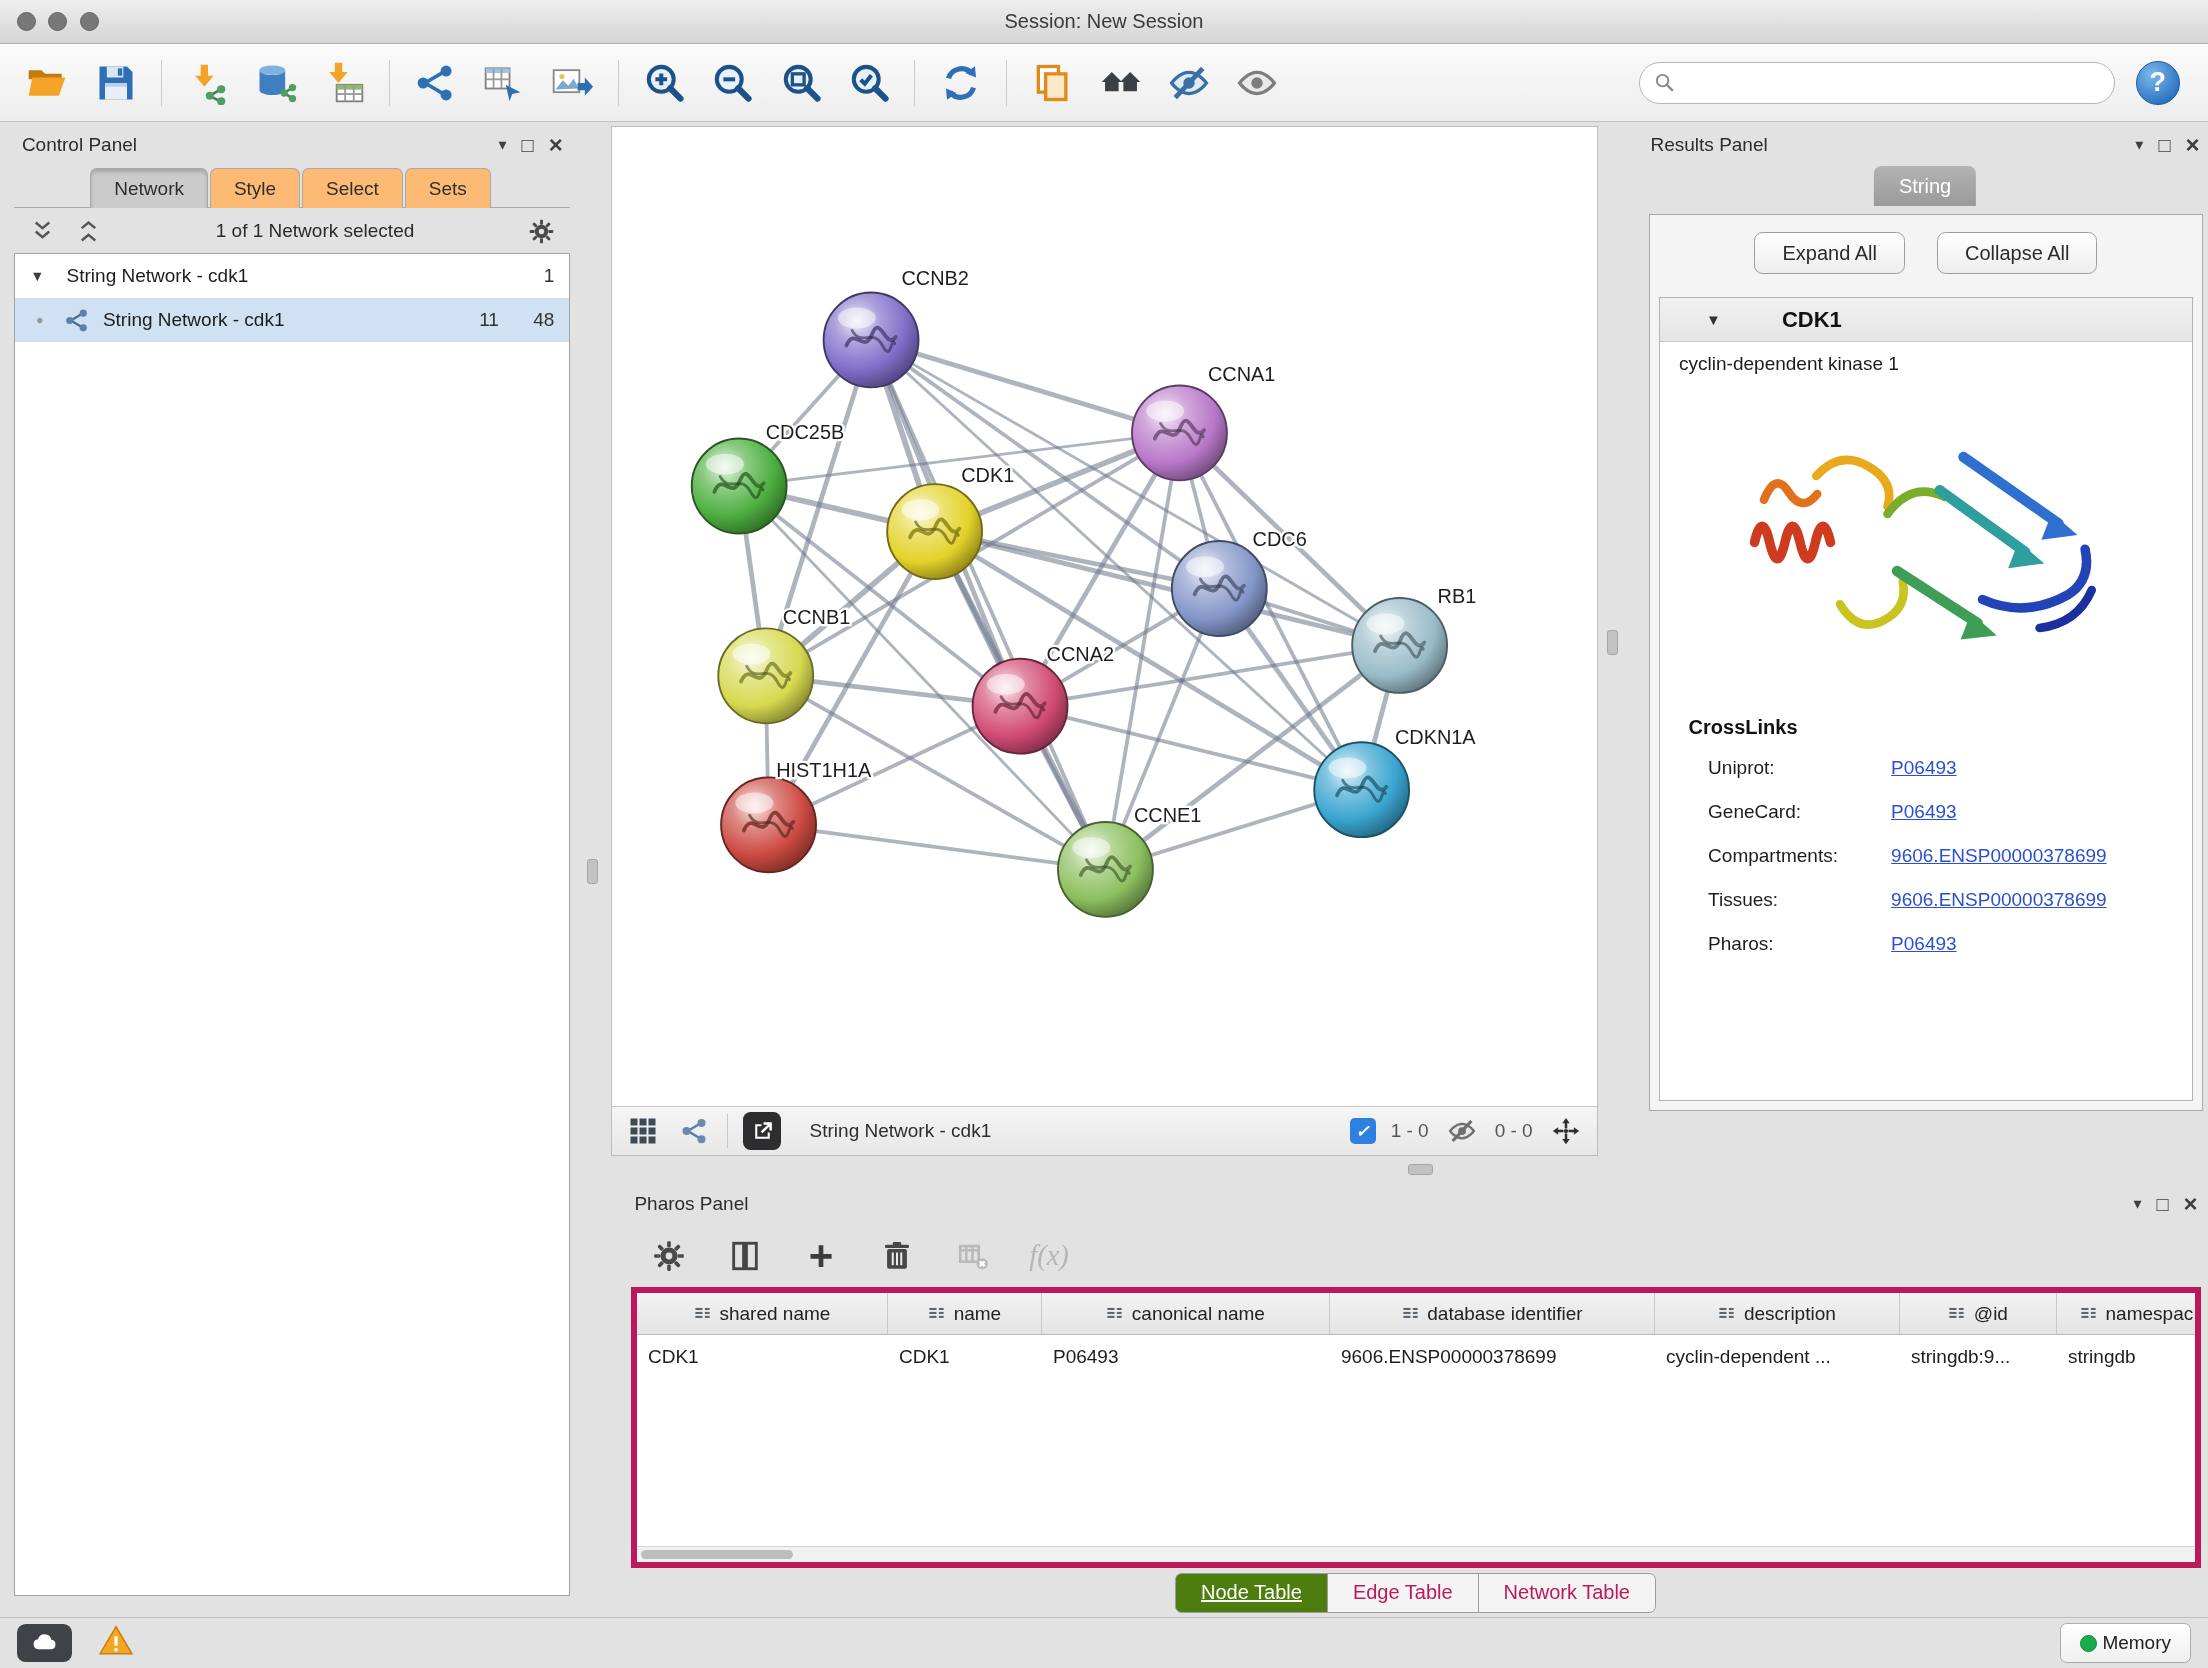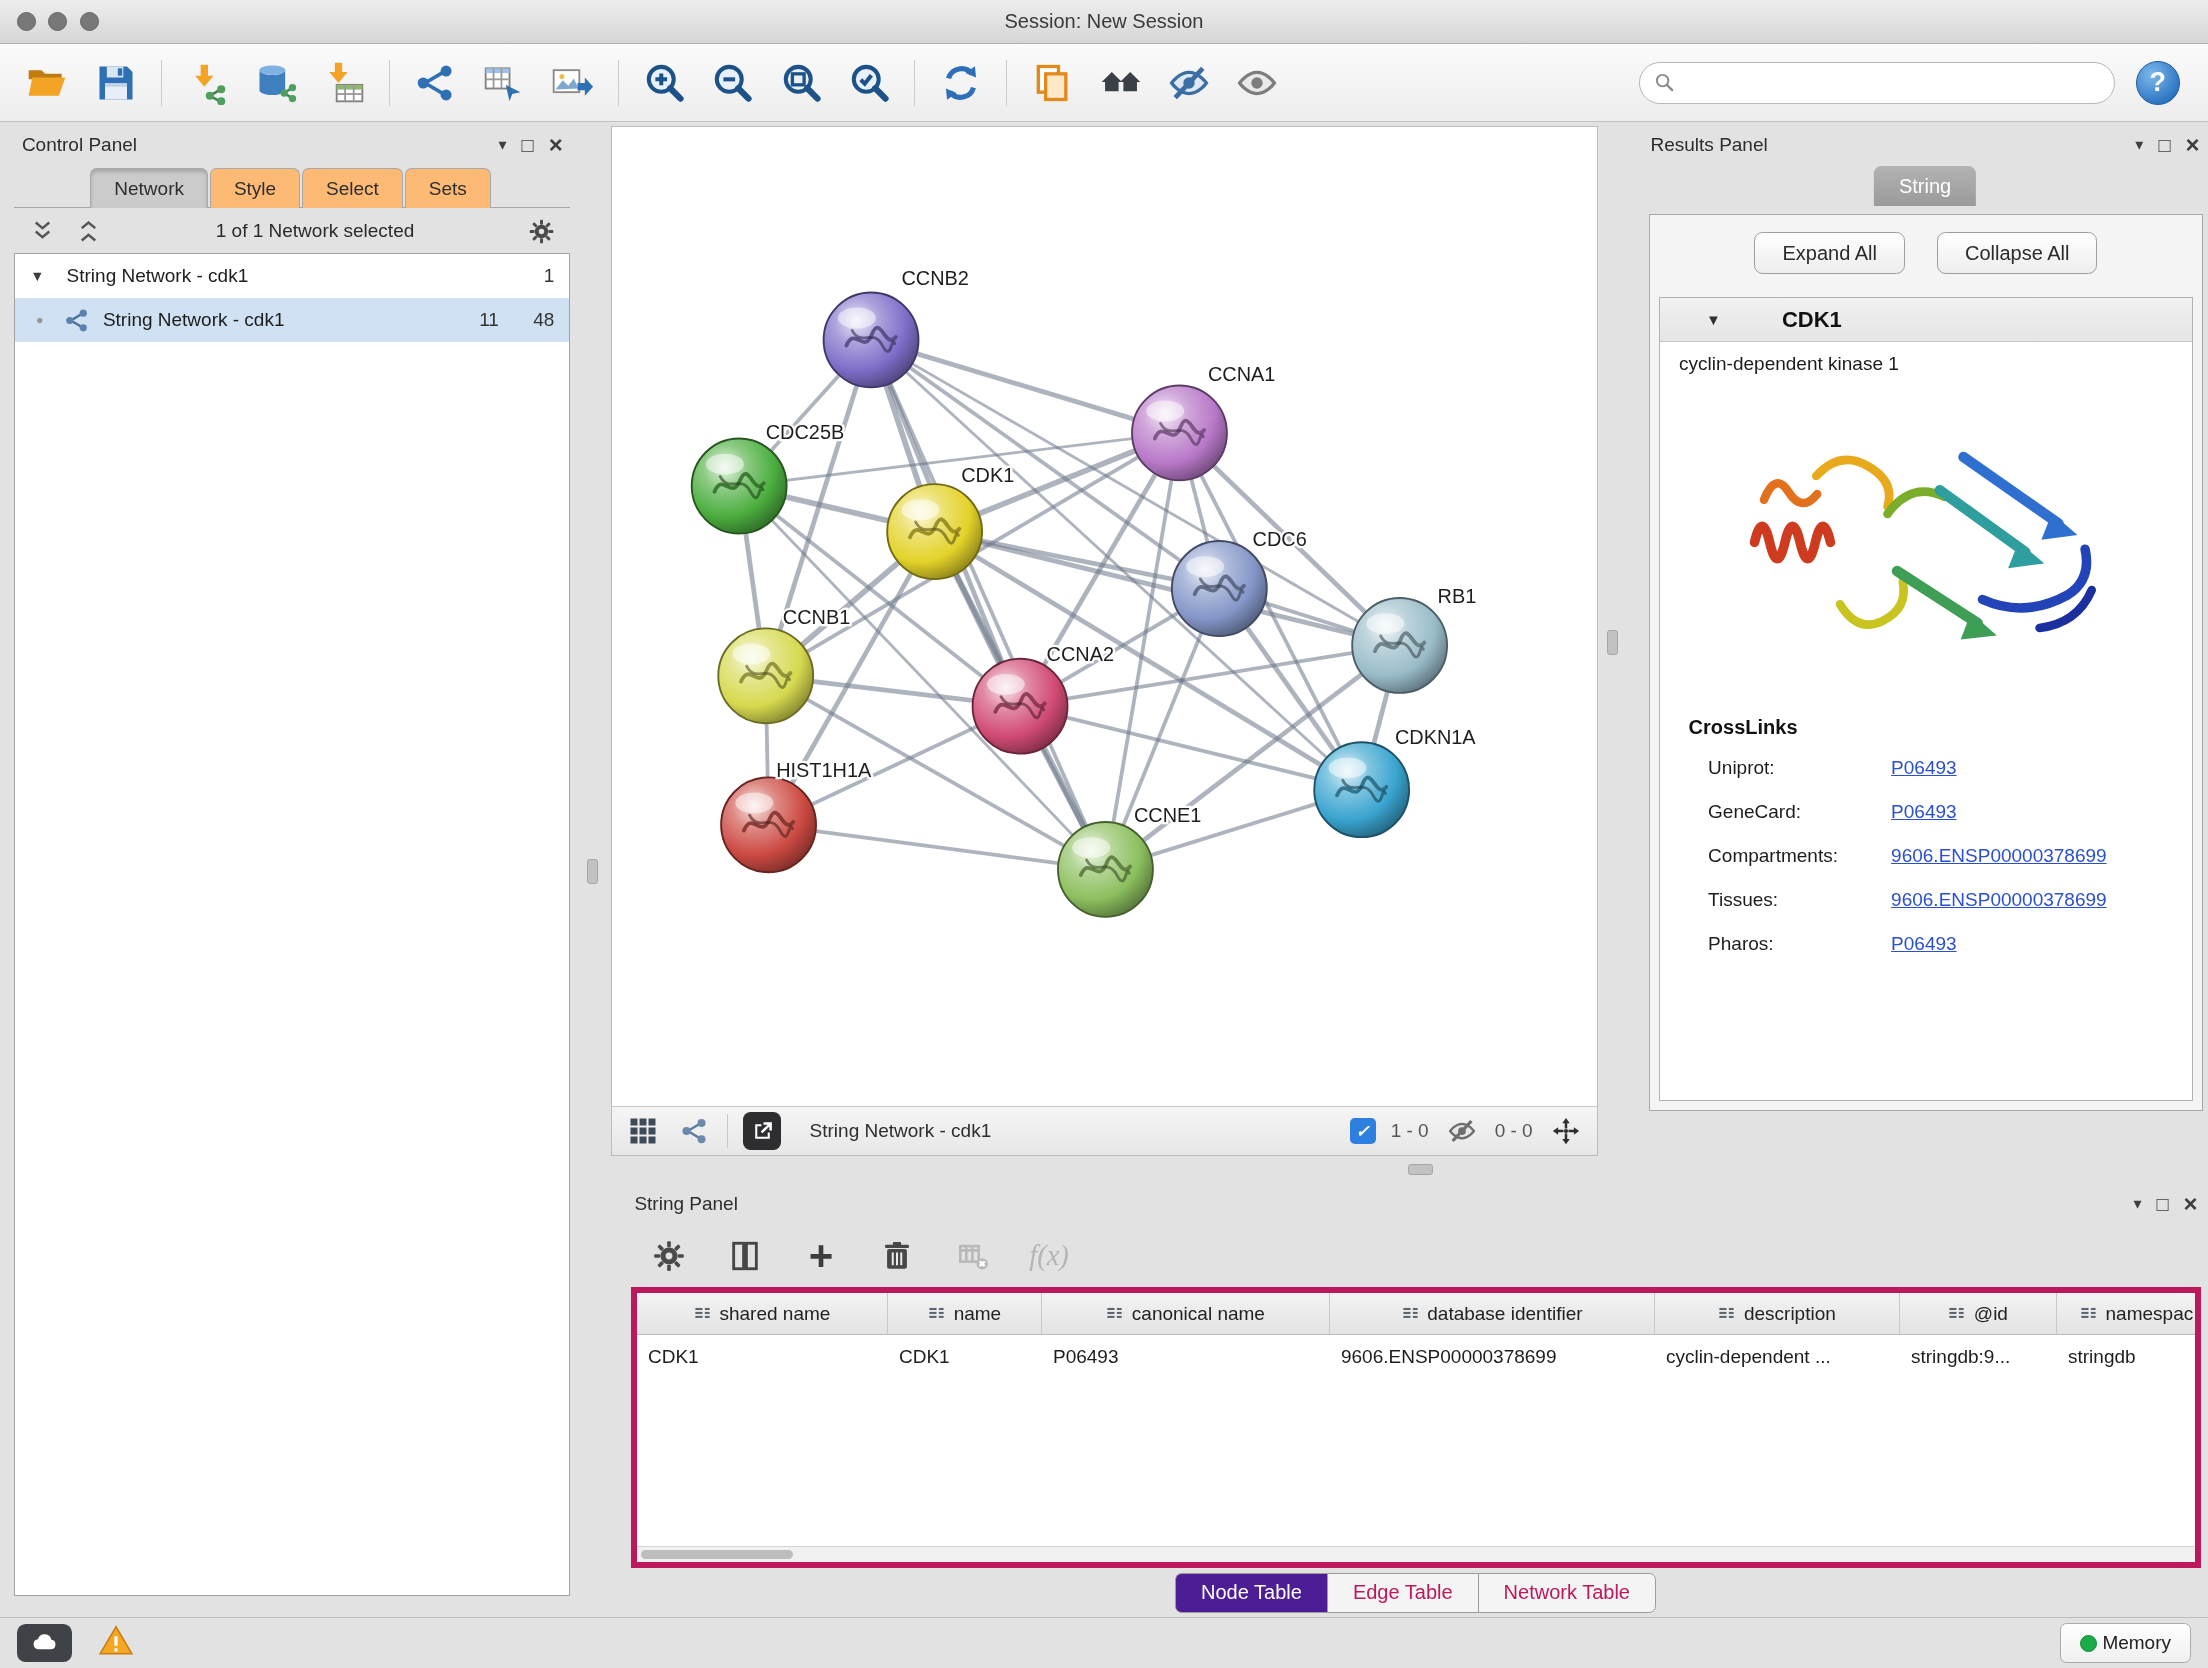--- a/index.html
+++ b/index.html
@@ -95,21 +95,21 @@
 .col-icon{width:19px;height:19px;flex:none;}
 .tbody{flex:1;}
 .tr{display:flex;height:44px;align-items:center;}
 .td{padding-left:11.4px;flex:none;overflow:hidden;white-space:nowrap;color:#1d1d1d;}
 .hscroll{height:16px;background:#f1f1f1;border-top:1px solid #d4d4d4;position:relative;flex:none;}
 .hthumb{position:absolute;left:4.8px;top:2.9px;width:152px;height:9.5px;border-radius:4.8px;background:#bdbdbd;}
 .table-tabs{height:49px;display:flex;align-items:center;justify-content:center;}
 .tp-tab{height:40px;display:flex;align-items:center;padding:0 25px;background:#f4f4f4;border:1px solid #9c9c9c;margin-left:-1px;color:#be185d;font-size:20px;}
 .tp-tab:first-child{border-radius:6.7px 0 0 6.7px;}
 .tp-tab:last-child{border-radius:0 6.7px 6.7px 0;}
-.tp-tab.active{background:#4c1d95;color:#fff;}
+.tp-tab.active{background:#4d7c0f;color:#fff;text-decoration:underline;}
 
 
 .statusbar{position:absolute;left:0;top:1617px;width:100%;height:51px;border-top:1px solid #bdbdbd;display:flex;align-items:center;padding:0 17px;gap:25px;}
 .cloud-btn{width:55px;height:38px;border-radius:8.6px;background:#3f4347;display:flex;align-items:center;justify-content:center;}
 .cloud-btn svg{width:30px;height:30px;}
 .warn-btn svg{width:38px;height:38px;}
 .memory-btn{display:flex;align-items:center;gap:5px;height:40px;padding:0 19px;border:1px solid #ababab;border-radius:6.7px;background:linear-gradient(#ffffff,#efefef);}
 .mem-dot{width:17px;height:17px;border-radius:50%;background:#1cab49;border:1px solid #128a38;}
 
 
@@ -673,21 +673,21 @@
               <span class="cl-label">Pharos:</span>
               <a class="cl-value" href="#">P06493</a>
             </div>
           </div>
       </div>
     </div>
   </div>
 
   <div class="table-panel">
     <div class="tp-header">
-      <span class="panel-title">String Panel</span>
+      <span class="panel-title">Pharos Panel</span>
       <span class="win-icons">
         <span class="menu-glyph">▾</span>
         <span class="float-glyph">□</span>
         <span class="close-glyph">×</span>
       </span>
     </div>
     <div class="tp-toolbar">
       <span class="tp-tbtn">
           <svg viewBox="0 0 24 24">
             <g fill="#4a4a4a">

